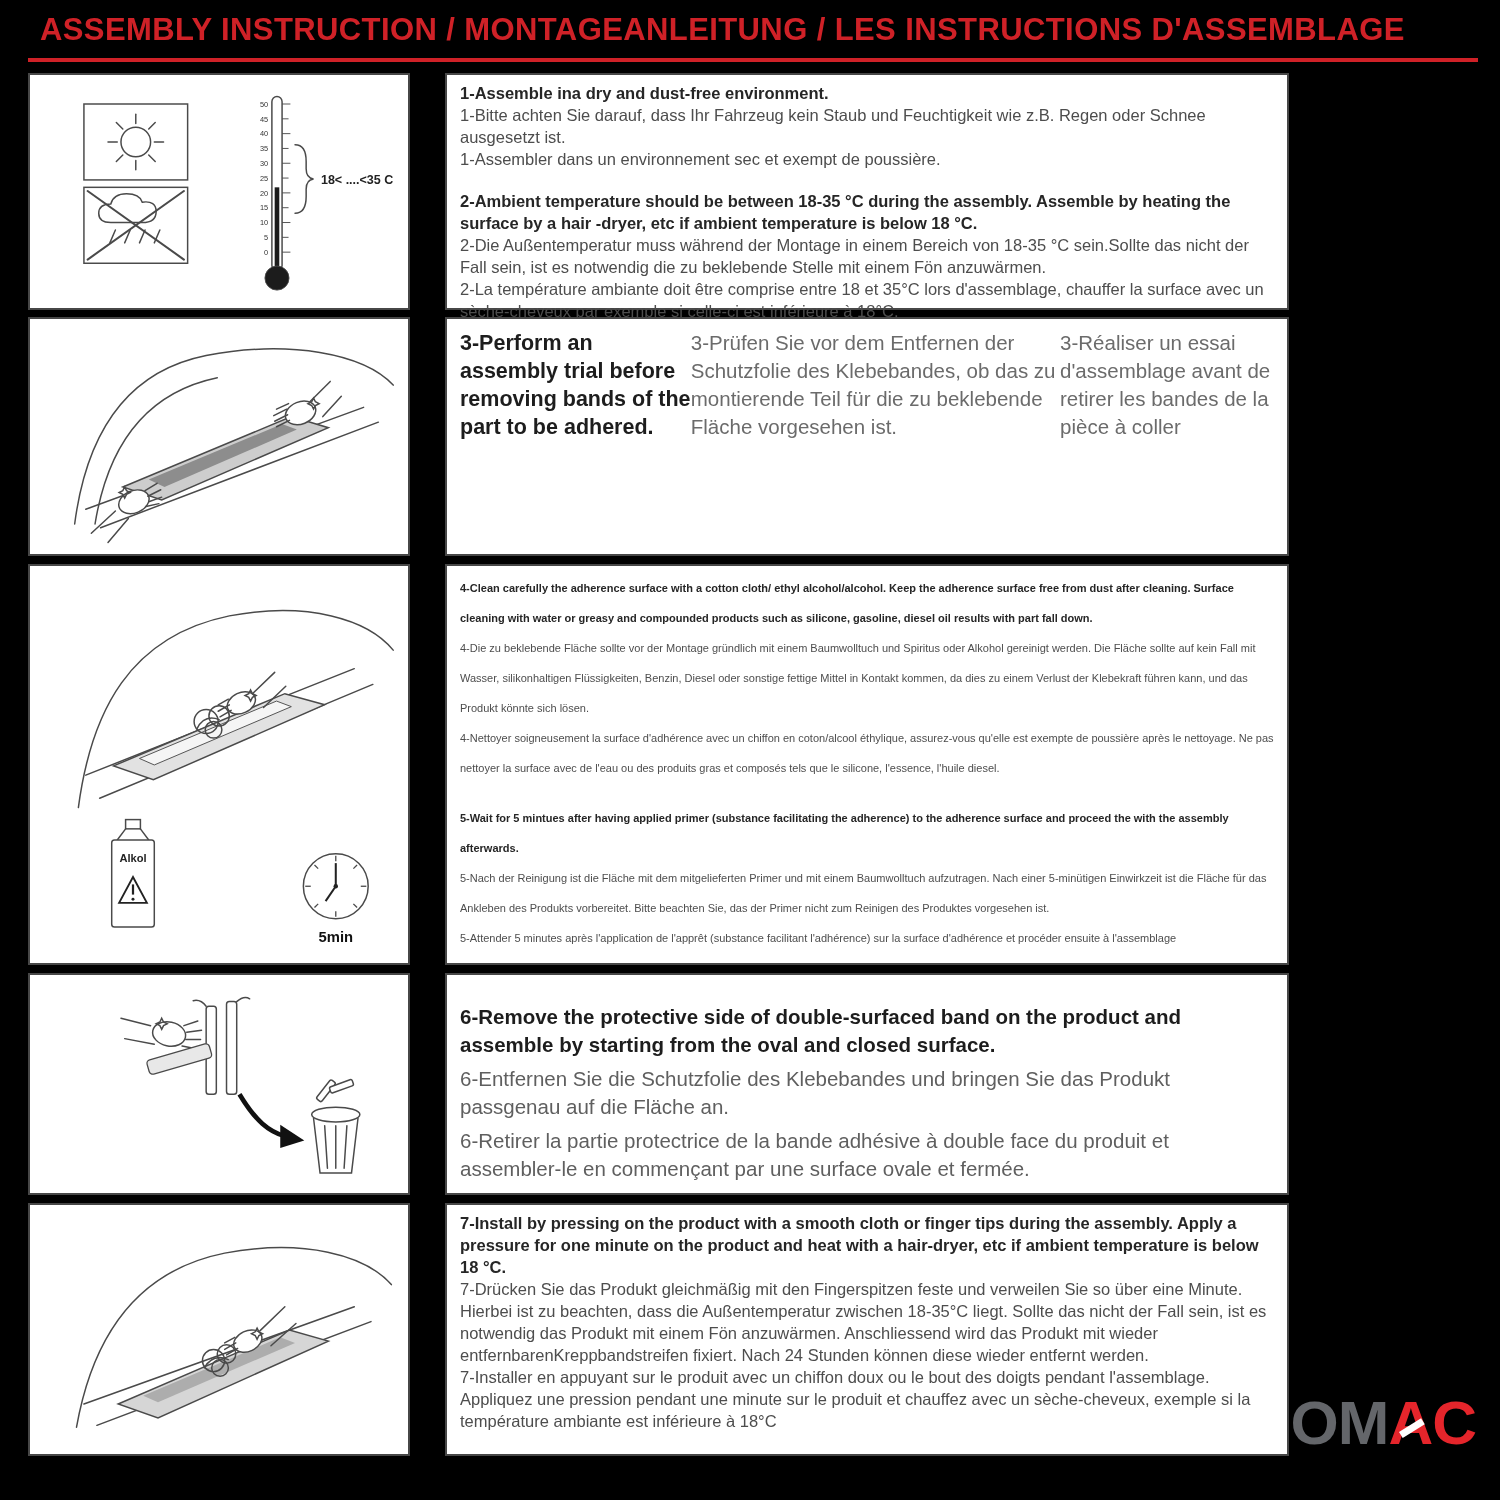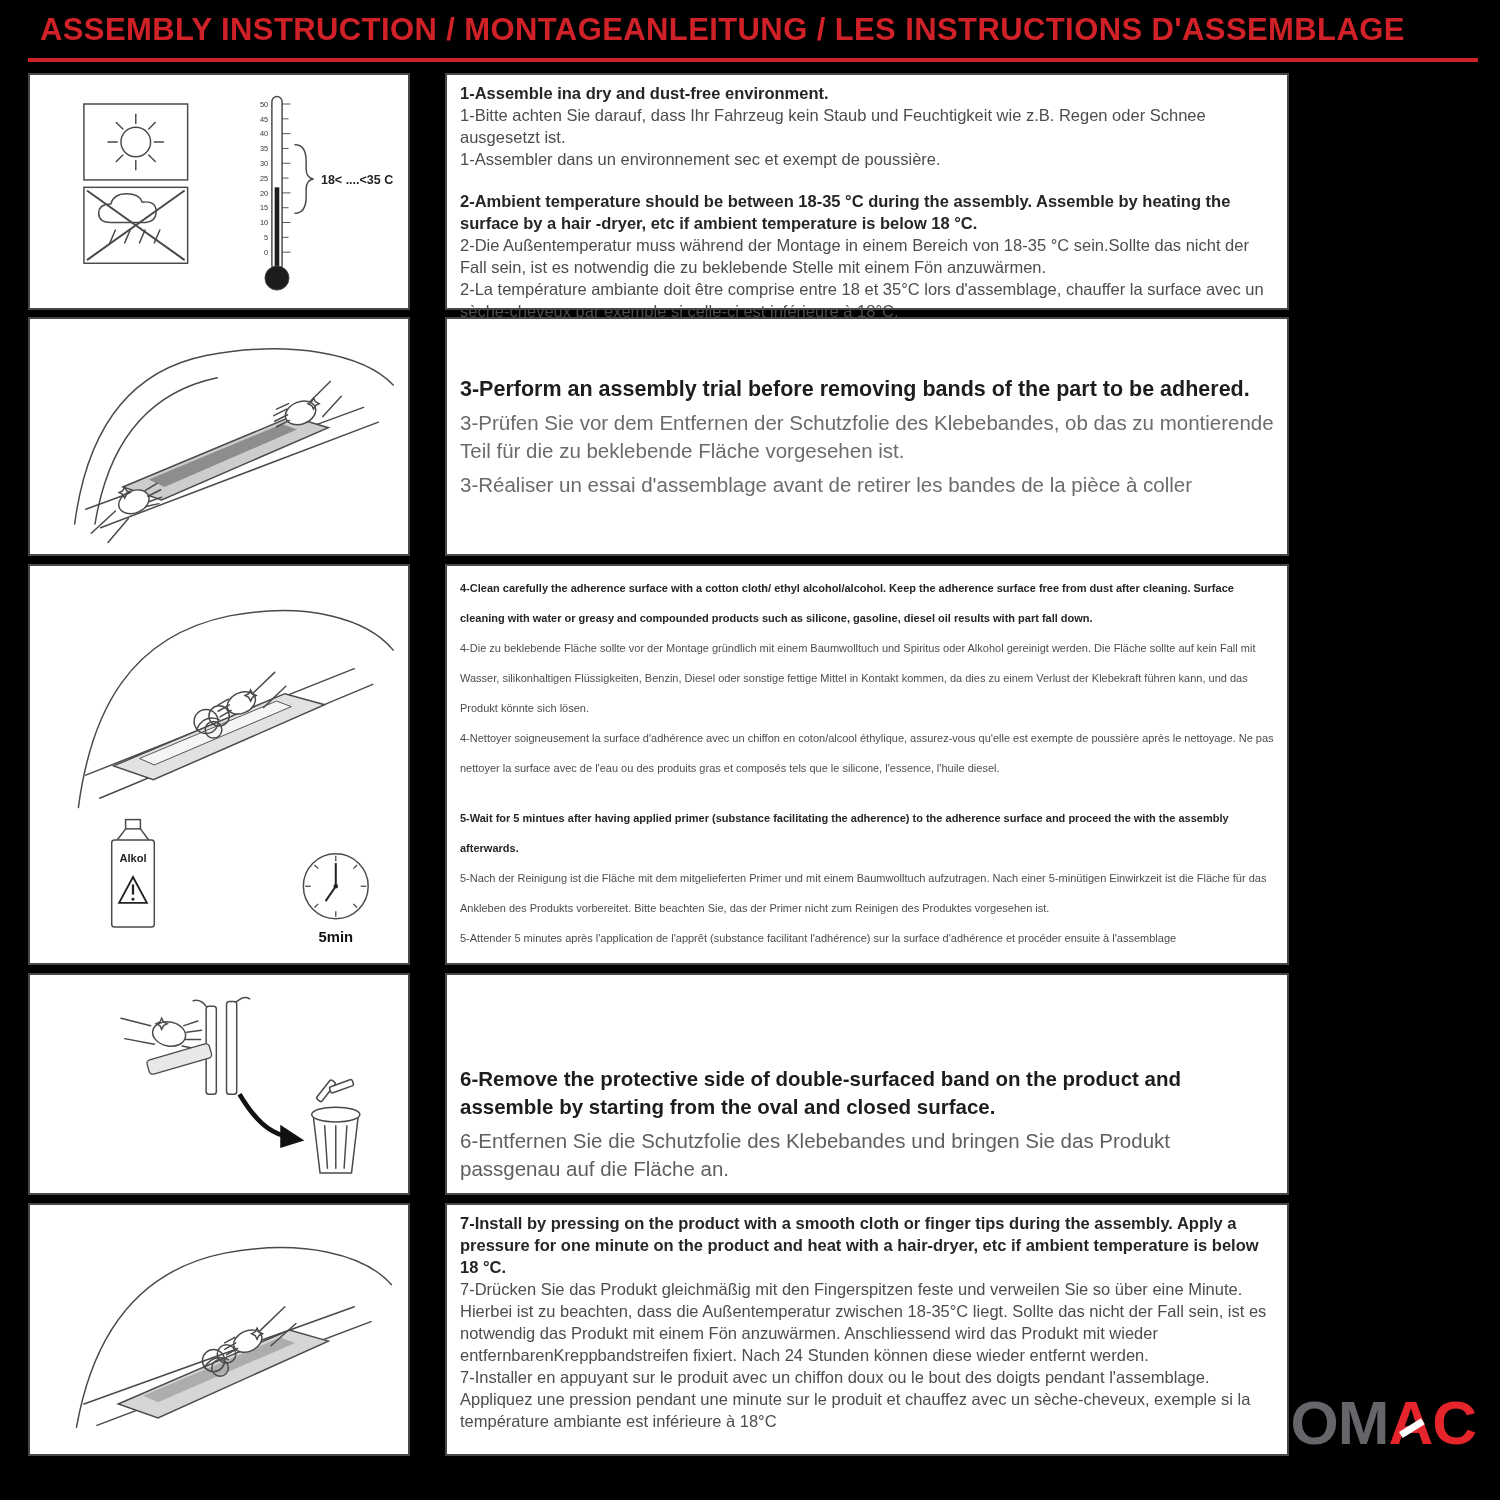--- a/index.html
+++ b/index.html
@@ -22,21 +22,21 @@
   .r5 { top:1203px; height:253px; }
 
   .txt p { color:#4d4d4d; }
   .txt p.b { color:#262626; font-weight:bold; }
   .gap { margin-top:20px; }
 
   .s1 p { font-size:16.5px; line-height:22px; }
   .s3 p { font-size:11px; line-height:30px; }
   .s5 p { font-size:16.5px; line-height:22px; }
 
-  .s2 { display:flex; flex-direction:column; justify-content:center; }
+  .s2 { display:flex; justify-content:center; }
   .s2 p { font-size:20.5px; line-height:28px; max-width:860px; color:#6b6b6b; margin:3px 0; }
   .s2 p.b { font-size:21.5px; color:#1d1d1d; }
 
   .s4 { display:flex; flex-direction:column; justify-content:flex-end; }
   .s4 p { font-size:20.5px; line-height:28px; max-width:1010px; color:#5f5f5f; margin:3px 0; }
   .s4 p.b { color:#1d1d1d; }
 
   .figwrap { width:100%; height:100%; display:flex; align-items:center; justify-content:center;padding-left:28px; }
 
   svg .ln { stroke:#4a4a4a; stroke-width:1.6; fill:none; stroke-linecap:round; }
@@ -268,20 +268,21 @@
           <line x1="300" y1="154" x2="300" y2="200" class="ln"></line>
           <line x1="312" y1="154" x2="309" y2="200" class="ln"></line>
         </g>
       </svg>
     </div>
   </div>
 
   <div class="box txt s4 r4">
     <p class="b">6-Remove the protective side of double-surfaced band on the product and assemble by starting from the oval and closed surface.</p>
     <p>6-Entfernen Sie die Schutzfolie des Klebebandes und bringen Sie das Produkt passgenau auf die Fläche an.</p>
+    <p>6-Retirer la partie protectrice de la bande adhésive à double face du produit et assembler-le en commençant par une surface ovale et fermée.</p>
   </div>
 
   <div class="box fig r5">
     <div class="figwrap">
       <svg width="378" height="249" viewBox="0 0 378 249">
         <g>
           <path d="M20,230 C36,140 80,62 180,42 C265,26 332,44 360,76" class="ln"></path>
           <line x1="28" y1="205" x2="320" y2="100" class="ln"></line>
           <line x1="42" y1="228" x2="338" y2="116" class="ln"></line>
           <polygon points="65,205 250,125 292,137 108,220" fill="#d6d6d6" stroke="#4a4a4a" stroke-width="1.6"></polygon>

